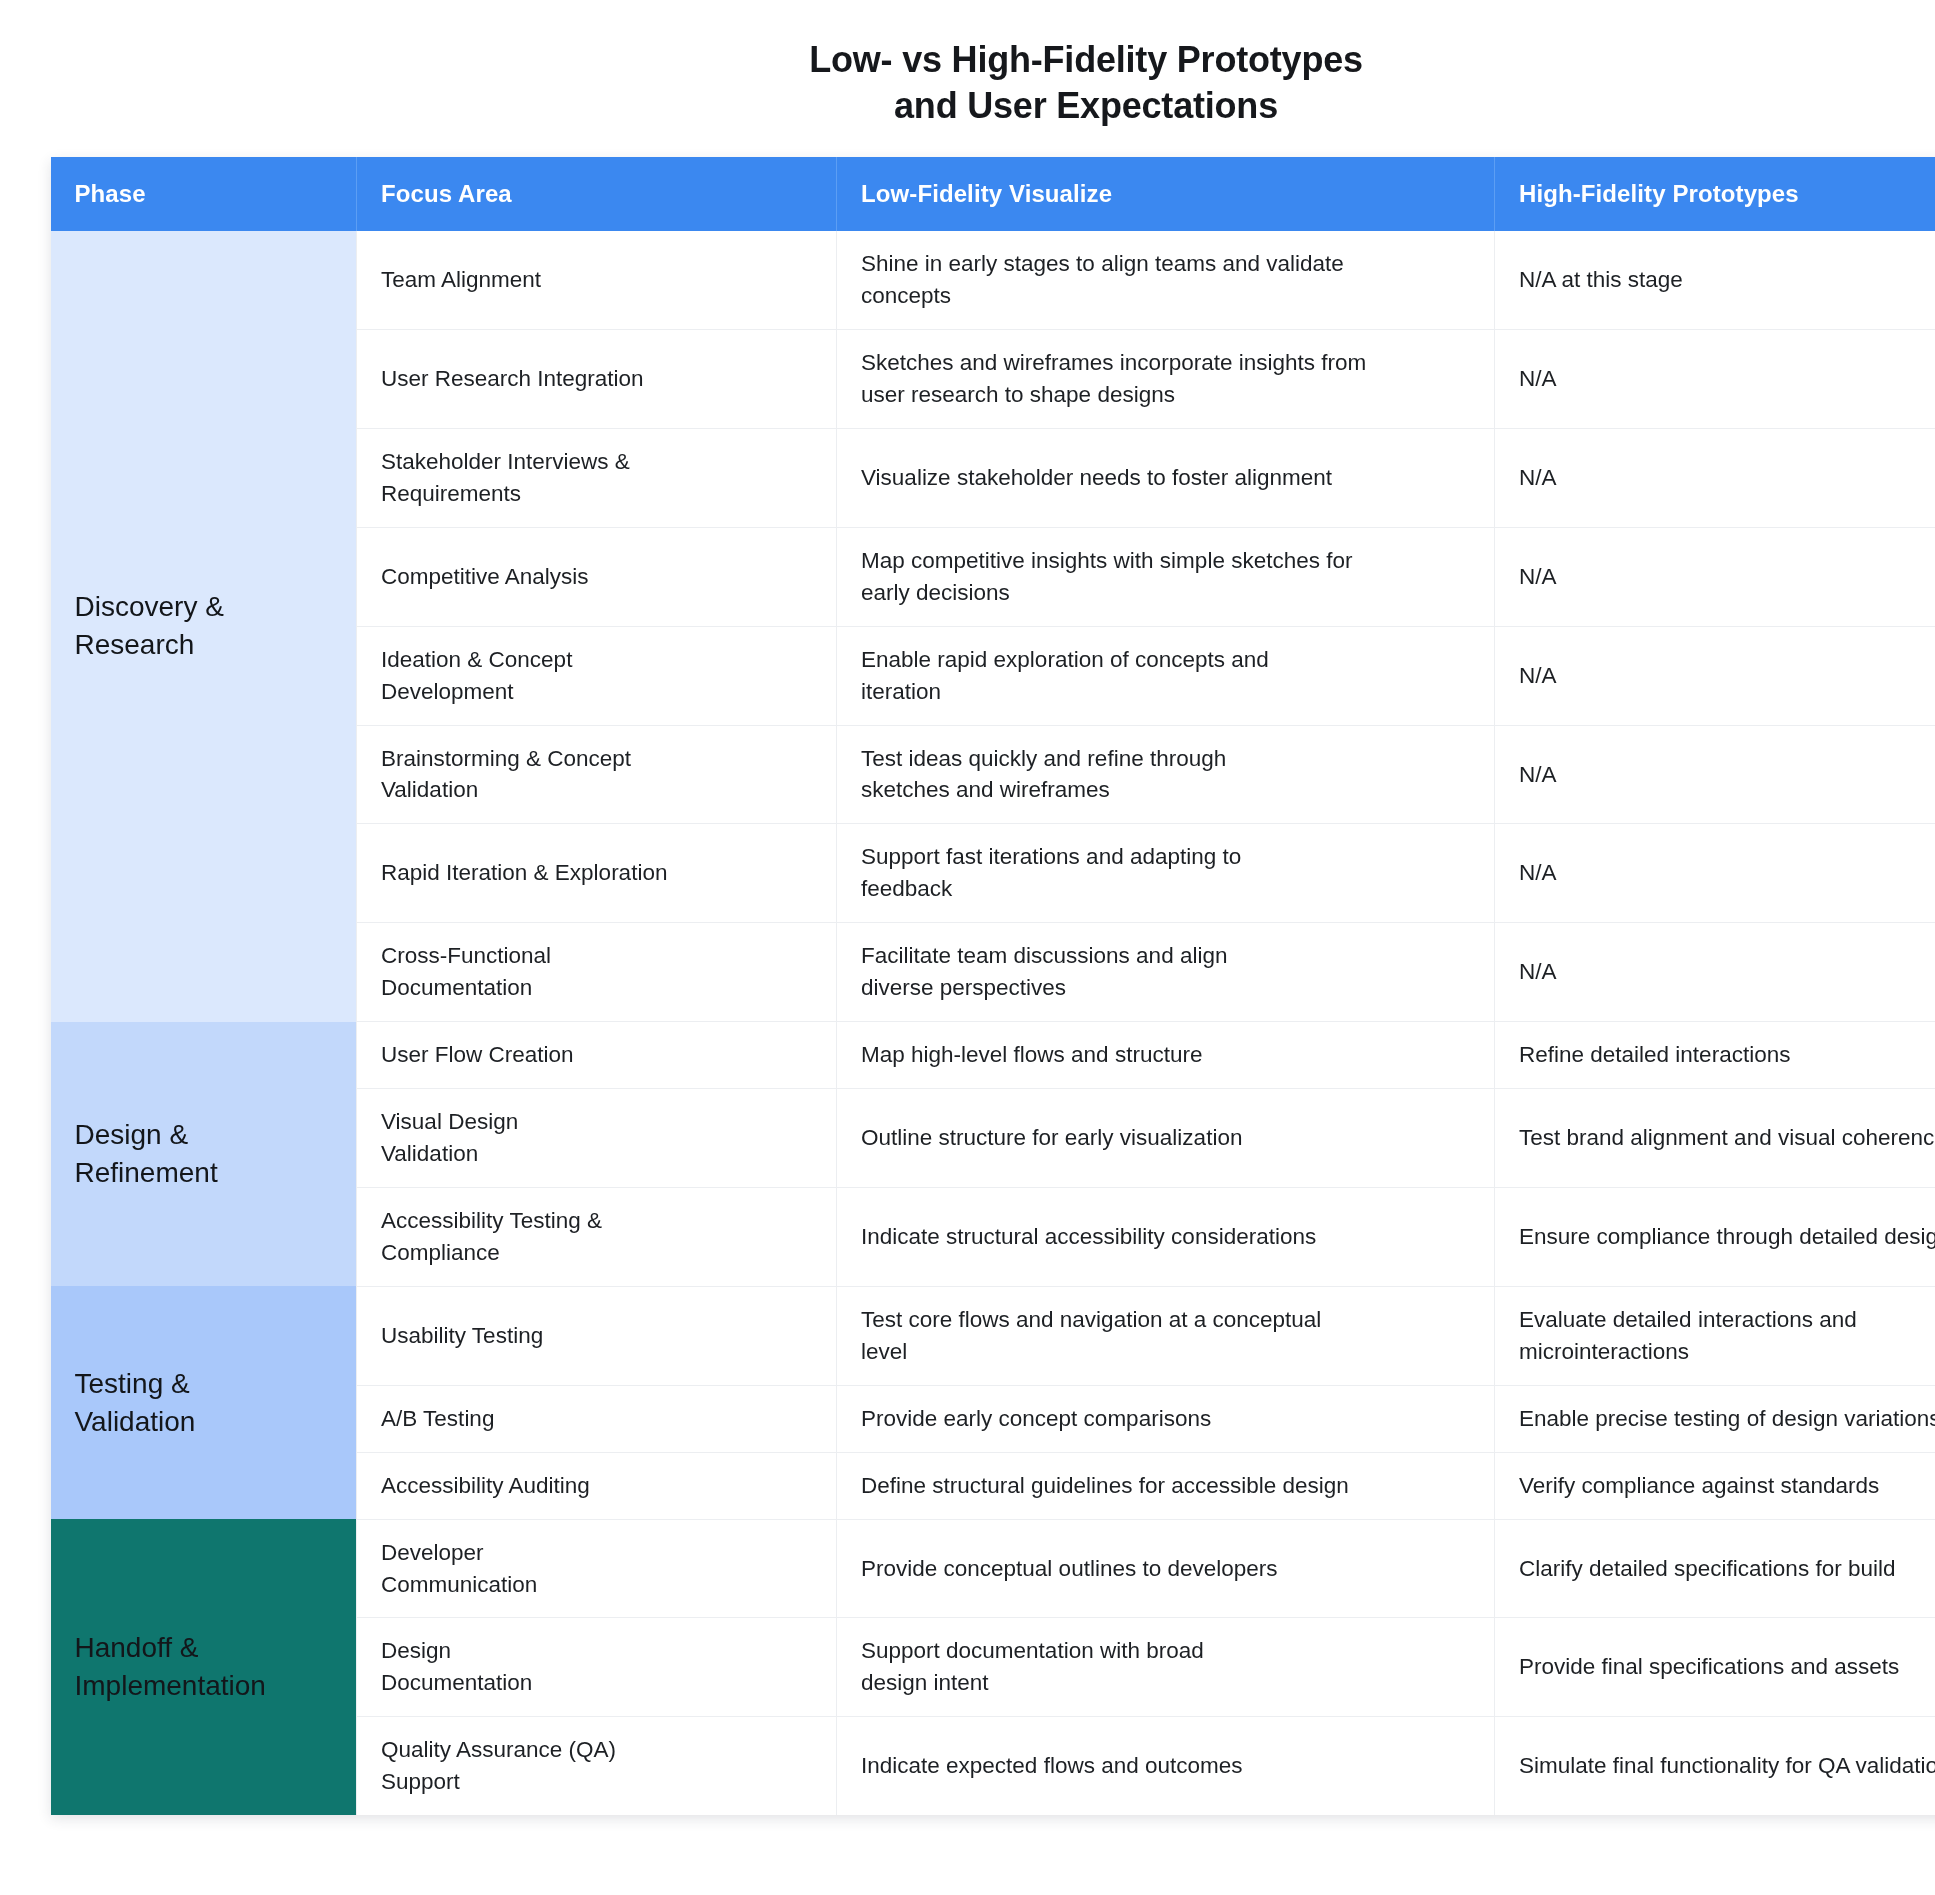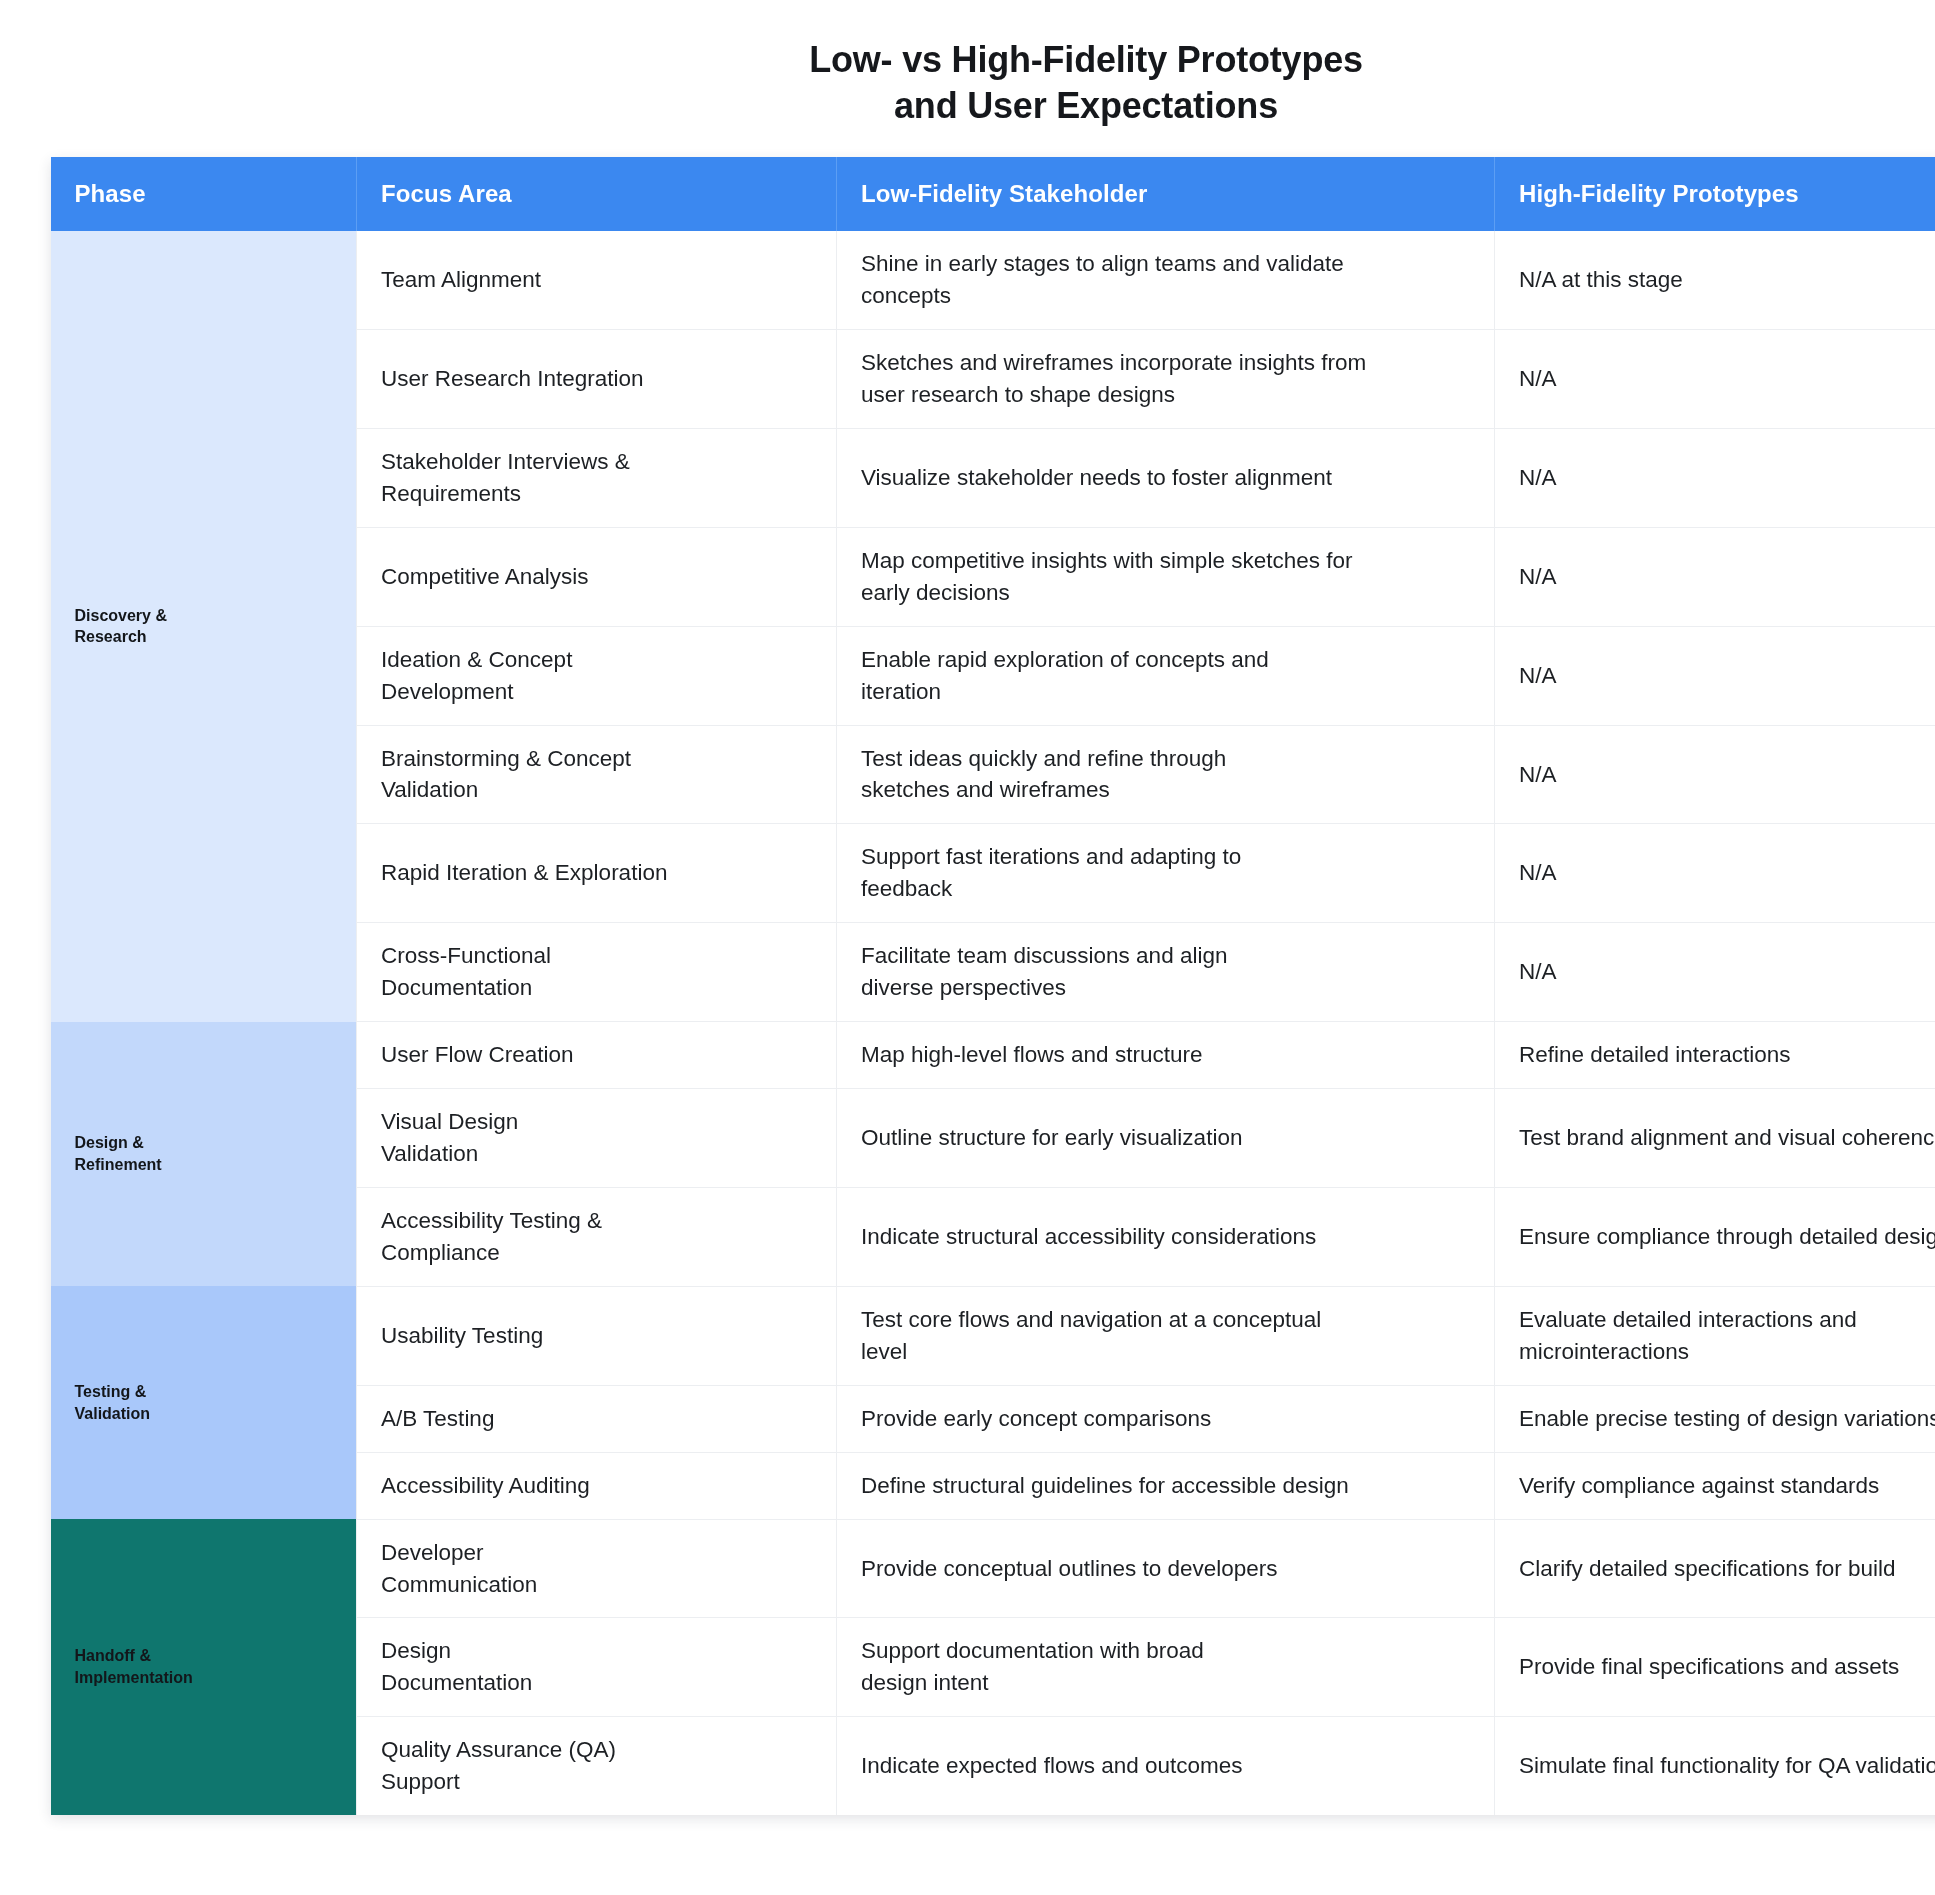--- a/index.html
+++ b/index.html
@@ -74,22 +74,22 @@
     line-height: 1.42;
     border-bottom: 1.2px solid #eceef1;
     border-right: 1.2px solid #eceef1;
     background: #ffffff;
     box-sizing: border-box;
   }
   tbody td.col-high { border-right: none; }
   tbody tr.last-row td { border-bottom: none; }
 
   td.phase-cell {
-    font-weight: 700;
-    font-size: 16px;
+    font-weight: 400;
+    font-size: 28px;
     color: #13161a;
     vertical-align: middle;
     text-align: left;
     padding: 0 24px;
     border-right: 1.2px solid #eceef1;
     border-bottom: none;
     line-height: 1.36;
   }
   td.phase-cell.p0 { background: #dbe8fd; }
   td.phase-cell.p1 { background: #c2d8fb; }
@@ -114,21 +114,21 @@
       <colgroup>
         <col class="c-phase">
           <col class="c-focus">
           <col class="c-low">
           <col class="c-high">
       </colgroup>
       <thead>
         <tr>
           <th>Phase</th>
           <th>Focus Area</th>
-          <th>Low-Fidelity Stakeholder</th>
+          <th>Low-Fidelity Visualize</th>
           <th class="last">High-Fidelity Prototypes</th>
         </tr>
       </thead>
       <tbody id="table-body">
           <tr>
             <td class="phase-cell p0" rowspan="8">
               <span class="phase-label">Discovery &amp;
 Research</span>
             </td>
             <td class="col-focus">

